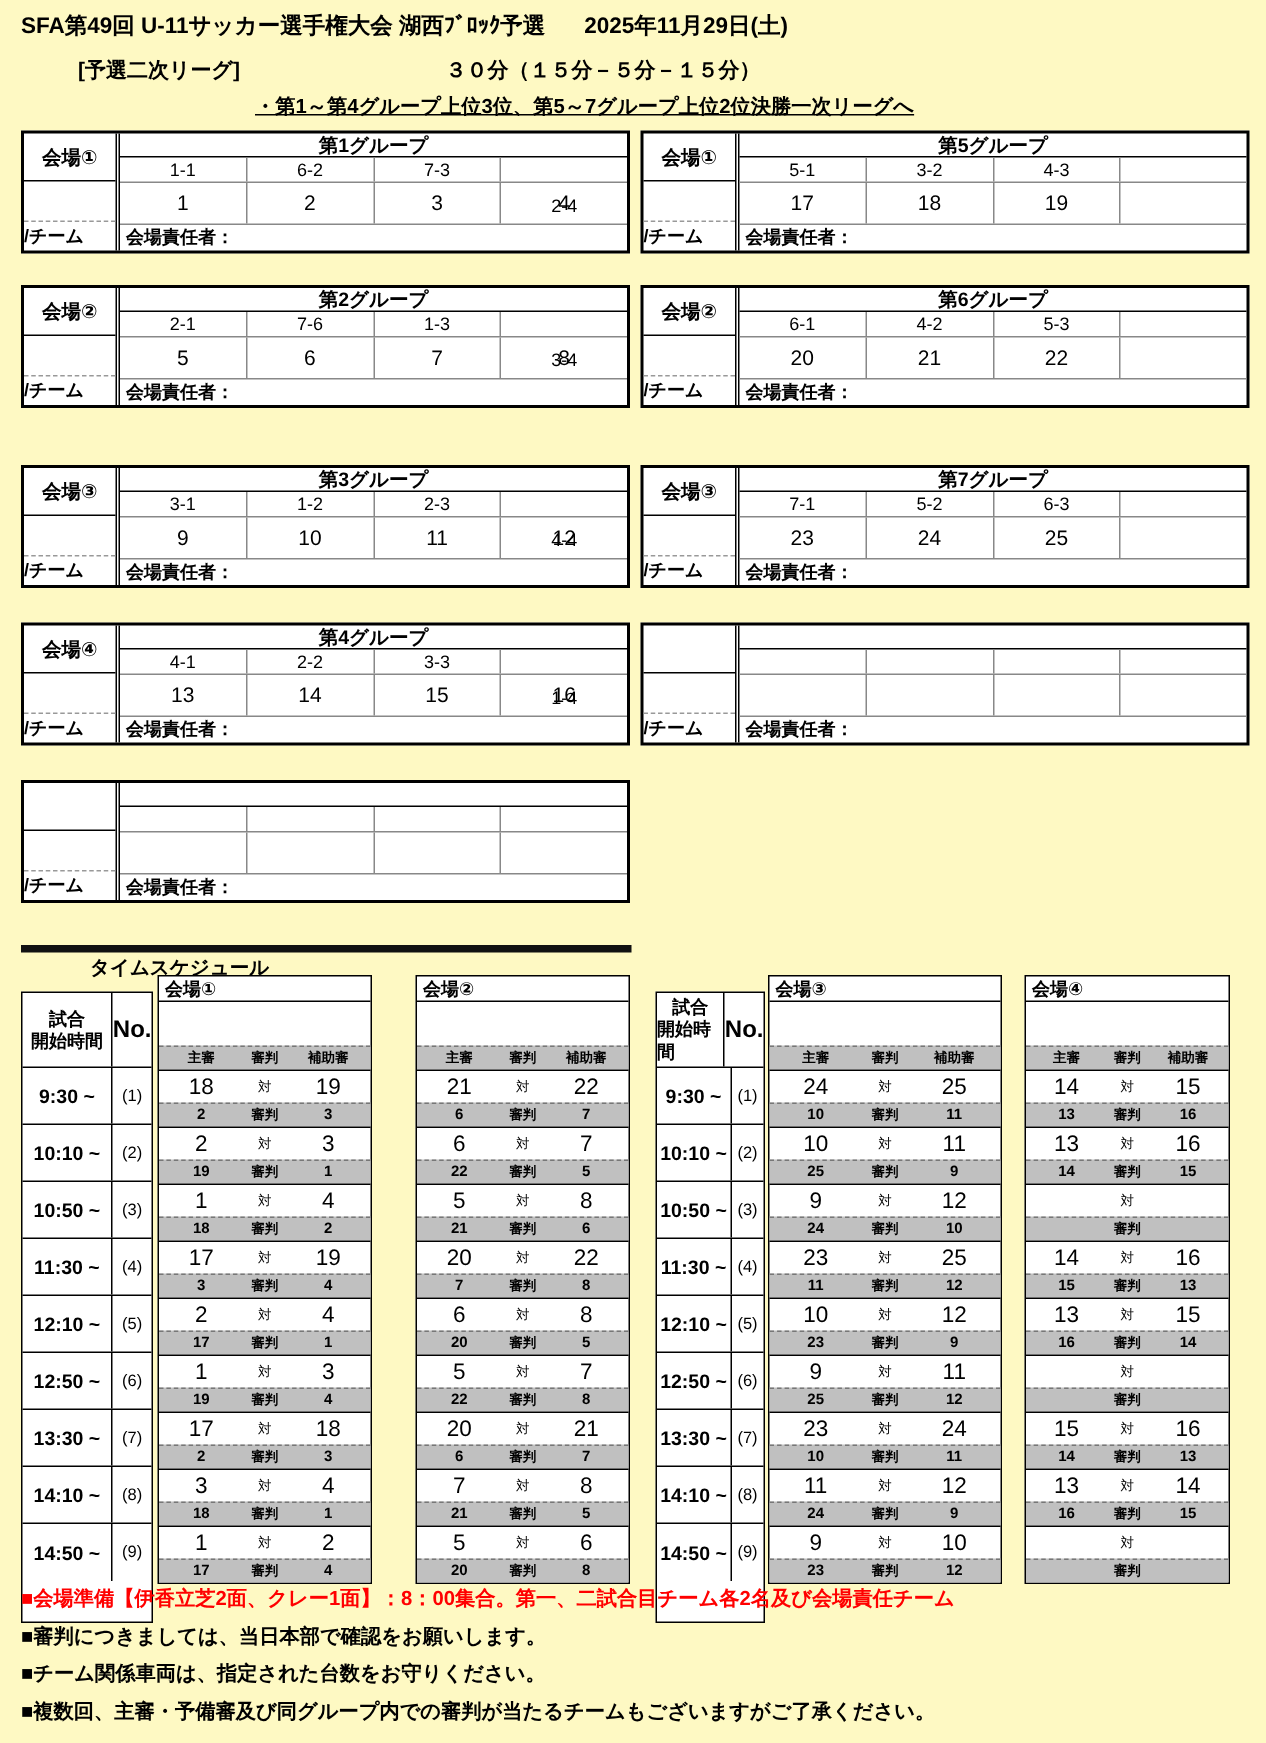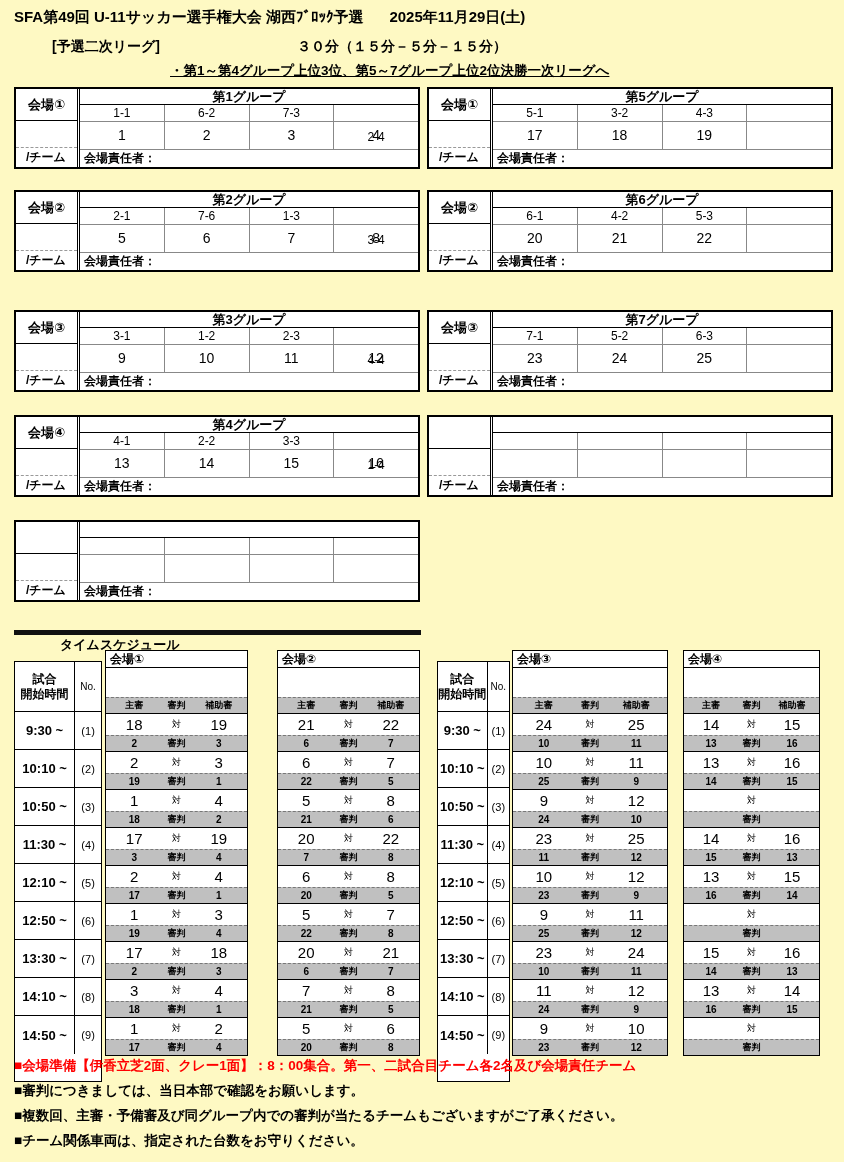--- a/index.html
+++ b/index.html
@@ -12,39 +12,39 @@
   .hdr1 .date{margin-left:26px;}
   .hdr-league{position:absolute;left:16px;top:38px;font-size:14px;font-weight:bold;padding-left:36px;}
   .hdr-duration{position:absolute;left:297px;top:38px;font-size:14px;font-weight:bold;}
   .hdr-note{position:absolute;left:170px;top:62px;font-size:13.5px;font-weight:bold;text-decoration:underline;}
 
   
   .gtable{position:absolute;width:406px;height:82px;border:2px solid #000;display:flex;background:#fff;}
   .gt-left{width:64px;border-right:3px double #000;display:flex;flex-direction:column;}
   .gt-venue{height:32px;border-bottom:1px solid #000;font-weight:bold;font-size:13px;display:flex;align-items:center;justify-content:center;}
   .gt-spacer{height:27px;border-bottom:1px dashed #999;}
-  .gt-team{flex:1;font-weight:bold;font-size:12px;display:flex;align-items:center;padding-left:10px;}
+  .gt-team{flex:1;font-weight:bold;font-size:12px;display:flex;align-items:center;padding-left:0;}
   .gt-main{flex:1;display:flex;flex-direction:column;}
   .gt-title{height:16px;border-bottom:1px solid #000;text-align:center;font-weight:bold;font-size:13px;line-height:15px;}
   .gt-codes{height:17px;display:flex;border-bottom:1px solid #888;}
   .gt-code{flex:1;border-right:1px solid #888;text-align:center;font-size:12px;line-height:16px;}
   .gt-code:last-child{border-right:none;margin-top:24px;}
   .gt-nums{height:27px;display:flex;}
   .gt-num{flex:1;border-right:1px solid #888;text-align:center;font-size:14px;line-height:27px;}
   .gt-num:last-child{border-right:none;}
   .gt-footer{flex:1;border-top:1px solid #888;font-weight:bold;font-size:12px;padding-left:4px;display:flex;align-items:center;}
 
   
   .sbar{position:absolute;left:14px;top:630px;width:407px;height:5px;background:#111;}
   .stitle{position:absolute;left:16px;top:636px;font-size:13px;font-weight:bold;margin-left:44px;}
 
   .tnbox{position:absolute;top:661px;height:421px;border:1px solid #000;display:flex;flex-direction:column;background:#fff;}
   .tn-head{height:50px;border-bottom:1px solid #000;display:flex;}
   .tn-head-time{width:70%;border-right:1px solid #000;display:flex;flex-direction:column;align-items:center;justify-content:center;font-size:12px;font-weight:bold;line-height:15px;}
-  .tn-head-no{flex:1;display:flex;align-items:center;justify-content:center;font-size:10px;font-weight:normal;}
+  .tn-head-no{flex:1;display:flex;align-items:center;justify-content:center;font-size:16px;font-weight:bold;}
   .tn-row{height:38px;display:flex;border-bottom:1px solid #000;}
   .tn-row:last-child{border-bottom:none;}
   .tn-time{width:70%;border-right:1px solid #000;display:flex;align-items:center;justify-content:center;font-weight:bold;font-size:13px;white-space:nowrap;}
   .tn-no{flex:1;display:flex;align-items:center;justify-content:center;font-size:11px;}
 
   .vbox{position:absolute;top:650px;height:406px;border:1px solid #000;display:flex;flex-direction:column;background:#fff;}
   .v-label{height:17px;border-bottom:1px solid #000;font-weight:bold;font-size:12px;padding-left:4px;line-height:16px;}
   .v-blank{height:29px;}
   .v-row3{display:flex;align-items:center;}
   .v-c1{width:40%;text-align:center;}
@@ -770,17 +770,17 @@
           <div class="v-c1"></div>
           <div class="v-c2">審判</div>
           <div class="v-c3"></div>
         </div>
       </div>
     </div>
 
   <div class="notes" id="footer-notes">
       <div class="note-line" style="color: rgb(255, 0, 0);">■会場準備【伊香立芝2面、クレー1面】：8：00集合。第一、二試合目チーム各2名及び会場責任チーム</div>
       <div class="note-line" style="color: rgb(0, 0, 0);">■審判につきましては、当日本部で確認をお願いします。</div>
+      <div class="note-line" style="color: rgb(0, 0, 0);">■チーム関係車両は、指定された台数をお守りください。</div>
       <div class="note-line" style="color: rgb(0, 0, 0);">■複数回、主審・予備審及び同グループ内での審判が当たるチームもございますがご了承ください。</div>
-      <div class="note-line" style="color: rgb(0, 0, 0);">■チーム関係車両は、指定された台数をお守りください。</div>
     </div>
 
 </div>
 
 </body></html>

